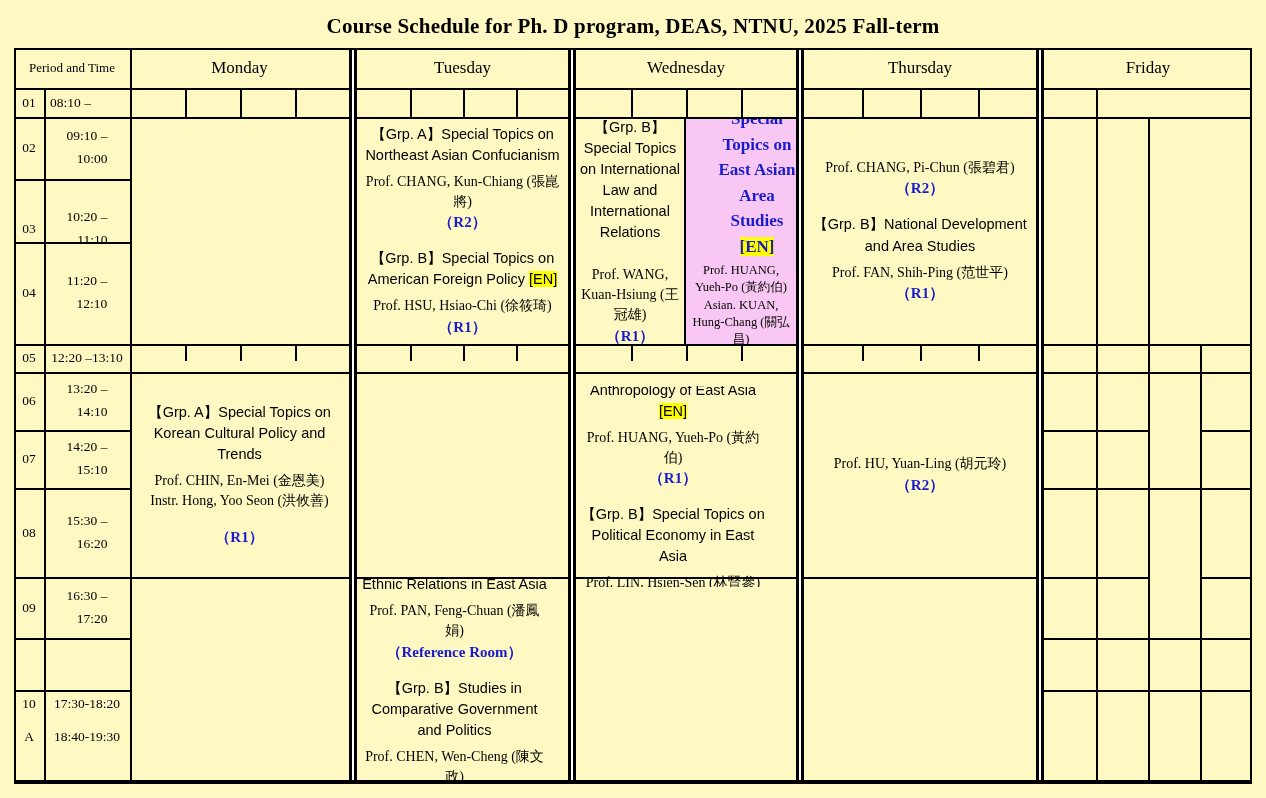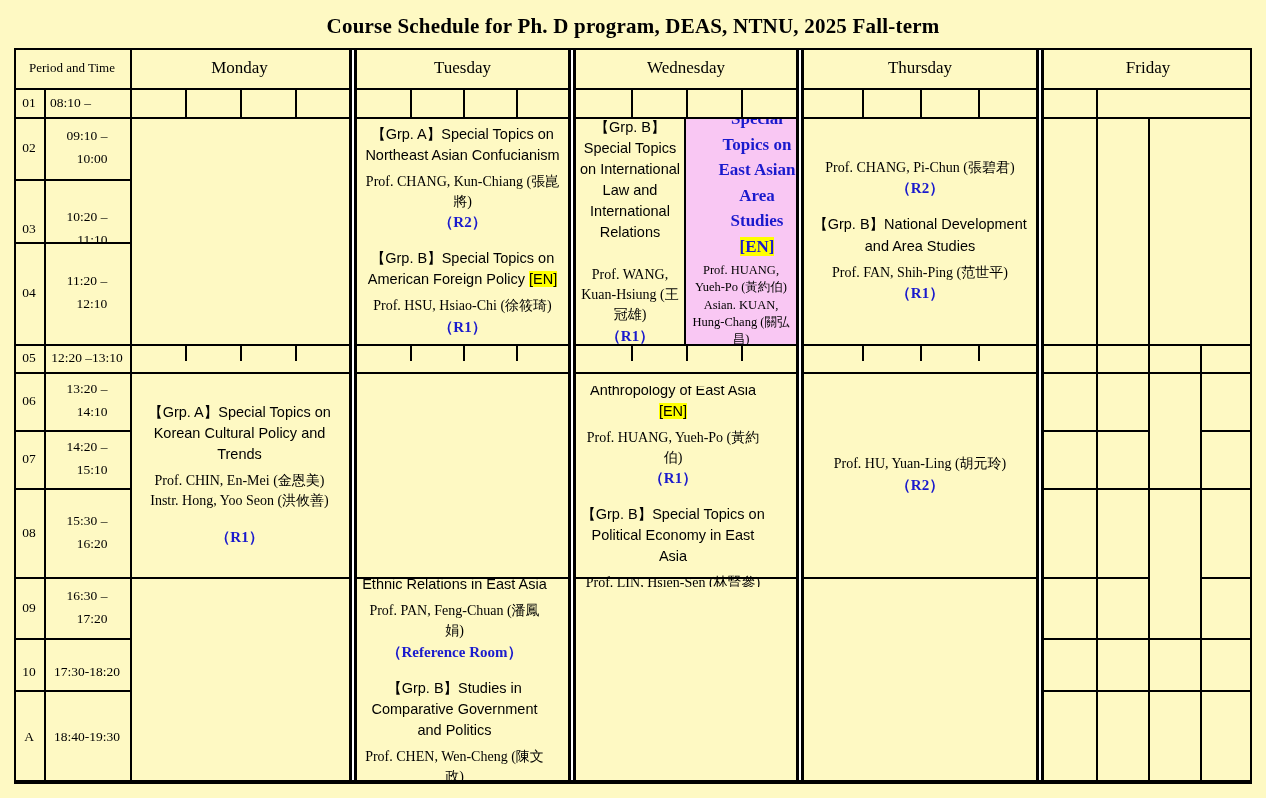--- a/index.html
+++ b/index.html
@@ -147,21 +147,21 @@
     <div class="pcell" style="top:488px;height:89px">
       <div class="pno">08</div>
       <div class="ptime">15:30 –
 16:20</div>
     </div>
     <div class="pcell" style="top:577px;height:61px">
       <div class="pno">09</div>
       <div class="ptime">16:30 –
 17:20</div>
     </div>
-    <div class="pcell" style="top:638px;height:68px">
+    <div class="pcell" style="top:670px;height:68px">
       <div class="pno">10</div>
       <div class="ptime">17:30-18:20</div>
     </div>
     <div class="pcell" style="top:690px;height:94px">
       <div class="pno">A</div>
       <div class="ptime">18:40-19:30</div>
     </div>
 
     <div class="block" style="left:130px;top:374px;width:219px;height:201px">
         <div class="ct">【Grp. A】Special Topics on Korean Cultural Policy and Trends</div>

